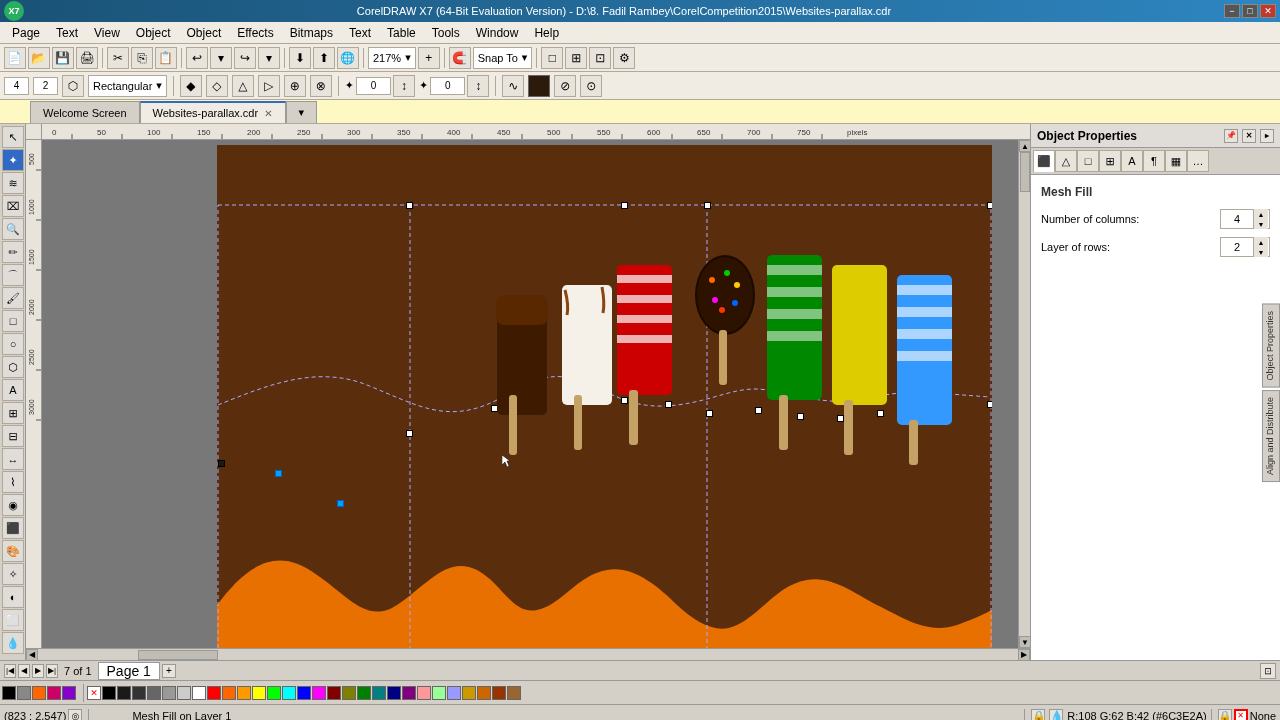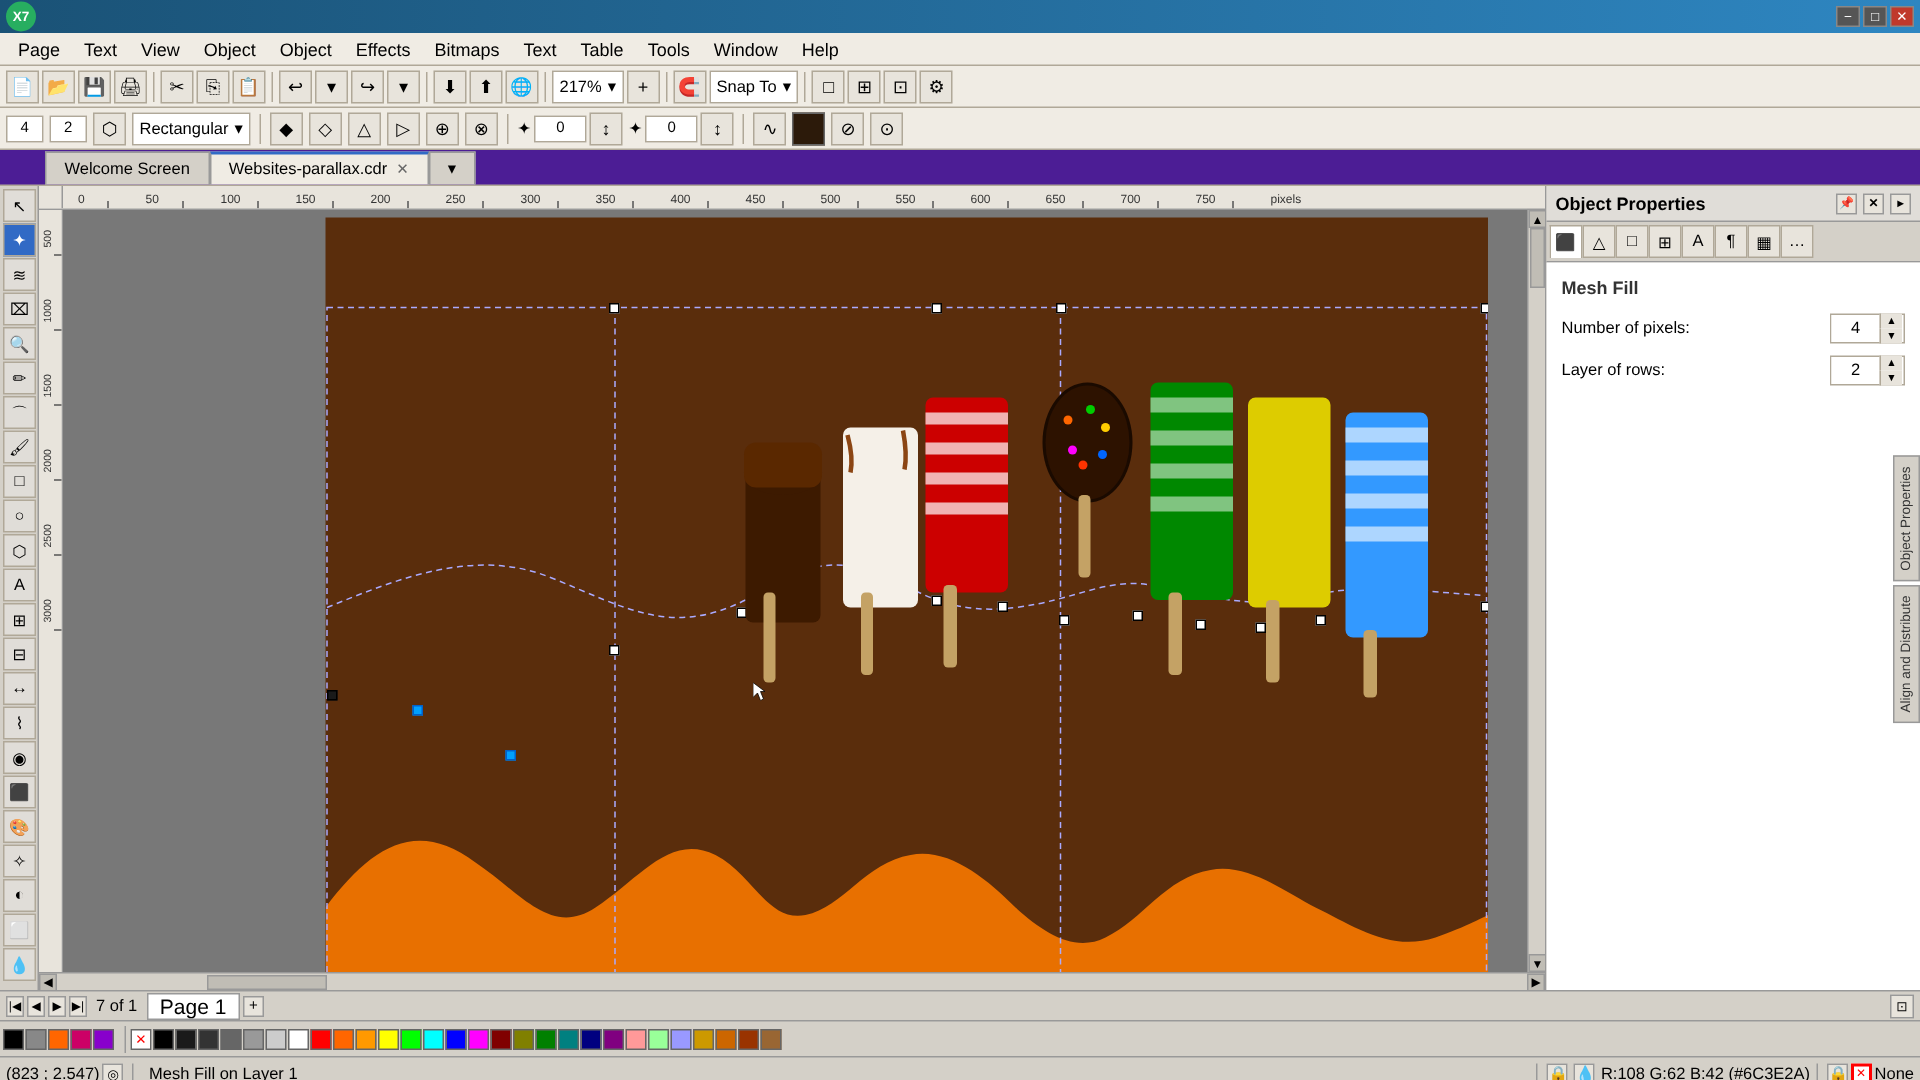--- a/index.html
+++ b/index.html
@@ -86,21 +86,21 @@
     }
     .num-input {
       width: 30px; height: 18px;
       border: 1px solid #b0a898;
       text-align: center; font-size: 10px;
     }
 
     
     #tabs {
       height: 24px;
-      background: #4c1d95;
+      background: #fef9c3;
       display: flex;
       align-items: flex-end;
       padding-left: 30px;
       border-bottom: 1px solid #b0a898;
     }
     .tab {
       height: 22px;
       padding: 0 12px;
       background: #d4d0c8;
       border: 1px solid #999;
@@ -325,20 +325,21 @@
       font-size: 8px; cursor: pointer;
     }
   </style>
 </head>
 <body>
 
 <div id="titlebar">
   <div style="display:flex;align-items:center;gap:4px;">
     <div class="titlebar-logo">X7</div>
   </div>
+  <div id="titlebar-title-text" style="font-size:11px;flex:1;text-align:center;overflow:hidden;white-space:nowrap;text-overflow:ellipsis;">CorelDRAW X7 (64-Bit Evaluation Version) - D:\8. Fadil Rambey\CorelCompetition2015\Websites-parallax.cdr</div>
   <div id="titlebar-controls" style="display:flex;gap:2px;">
     <div class="titlebar-btn">−</div>
     <div class="titlebar-btn">□</div>
     <div class="titlebar-btn close">✕</div>
   </div>
 </div>
 
 <div id="menubar">
     <div class="menu-item">Page</div>
     <div class="menu-item">Text</div>
@@ -671,21 +672,21 @@
       <div class="panel-tab-icon" title="Character">A</div>
       <div class="panel-tab-icon" title="Paragraph">¶</div>
       <div class="panel-tab-icon" title="Frames">▦</div>
       <div class="panel-tab-icon" title="More">…</div>
     </div>
 
     <div id="panel-content" style="flex:1;padding:10px;background:white;">
       <div style="font-weight:bold;font-size:12px;margin-bottom:10px;color:#333;">Mesh Fill</div>
 
       <div class="panel-row">
-        <span class="panel-label">Number of pixels:</span>
+        <span class="panel-label">Number of columns:</span>
         <div class="panel-spinbox">
           <input type="text" value="4" style="width: 32px; border: none; outline: none; font-size: 11px; text-align: center; height: 100%;">
           <div class="panel-spinbox-btns">
             <div class="spin-btn">▲</div>
             <div class="spin-btn">▼</div>
           </div>
         </div>
       </div>
 
       <div class="panel-row">
@@ -763,21 +764,21 @@
   <div style="width:14px;height:14px;background:#cc6600;border:1px solid #666;cursor:pointer;"></div>
   <div style="width:14px;height:14px;background:#993300;border:1px solid #666;cursor:pointer;"></div>
   <div style="width:14px;height:14px;background:#996633;border:1px solid #666;cursor:pointer;"></div>
 </div>
 
 <div id="statusbar" style="height:22px;background:#d4d0c8;border-top:1px solid #999;display:flex;align-items:center;padding:0 4px;gap:4px;font-size:11px;">
   <div style="display:flex;align-items:center;gap:2px;border-right:1px solid #999;padding-right:6px;">
     <span>(823 ; 2.547)</span>
     <div style="width:14px;height:14px;background:#e8e4dc;border:1px solid #999;display:flex;align-items:center;justify-content:center;font-size:9px;cursor:pointer;">◎</div>
   </div>
-  <div style="flex:1;padding-left:6px;">
+  <div style="flex:1;padding-left:6px;margin-left:33px;">
     <span>Mesh Fill on Layer 1</span>
   </div>
   <div style="display:flex;align-items:center;gap:4px;border-left:1px solid #999;padding-left:6px;">
     <div style="width:14px;height:14px;background:#e8e4dc;border:1px solid #999;cursor:pointer;">🔒</div>
     <div style="width:14px;height:14px;background:#e8e4dc;border:1px solid #999;cursor:pointer;">💧</div>
     <span>R:108 G:62 B:42 (#6C3E2A)</span>
   </div>
   <div style="display:flex;align-items:center;gap:2px;border-left:1px solid #999;padding-left:6px;">
     <div style="width:14px;height:14px;background:#e8e4dc;border:1px solid #999;cursor:pointer;">🔒</div>
     <div style="width:14px;height:14px;background:white;border:2px solid red;cursor:pointer;font-size:8px;display:flex;align-items:center;justify-content:center;color:red;">✕</div>

